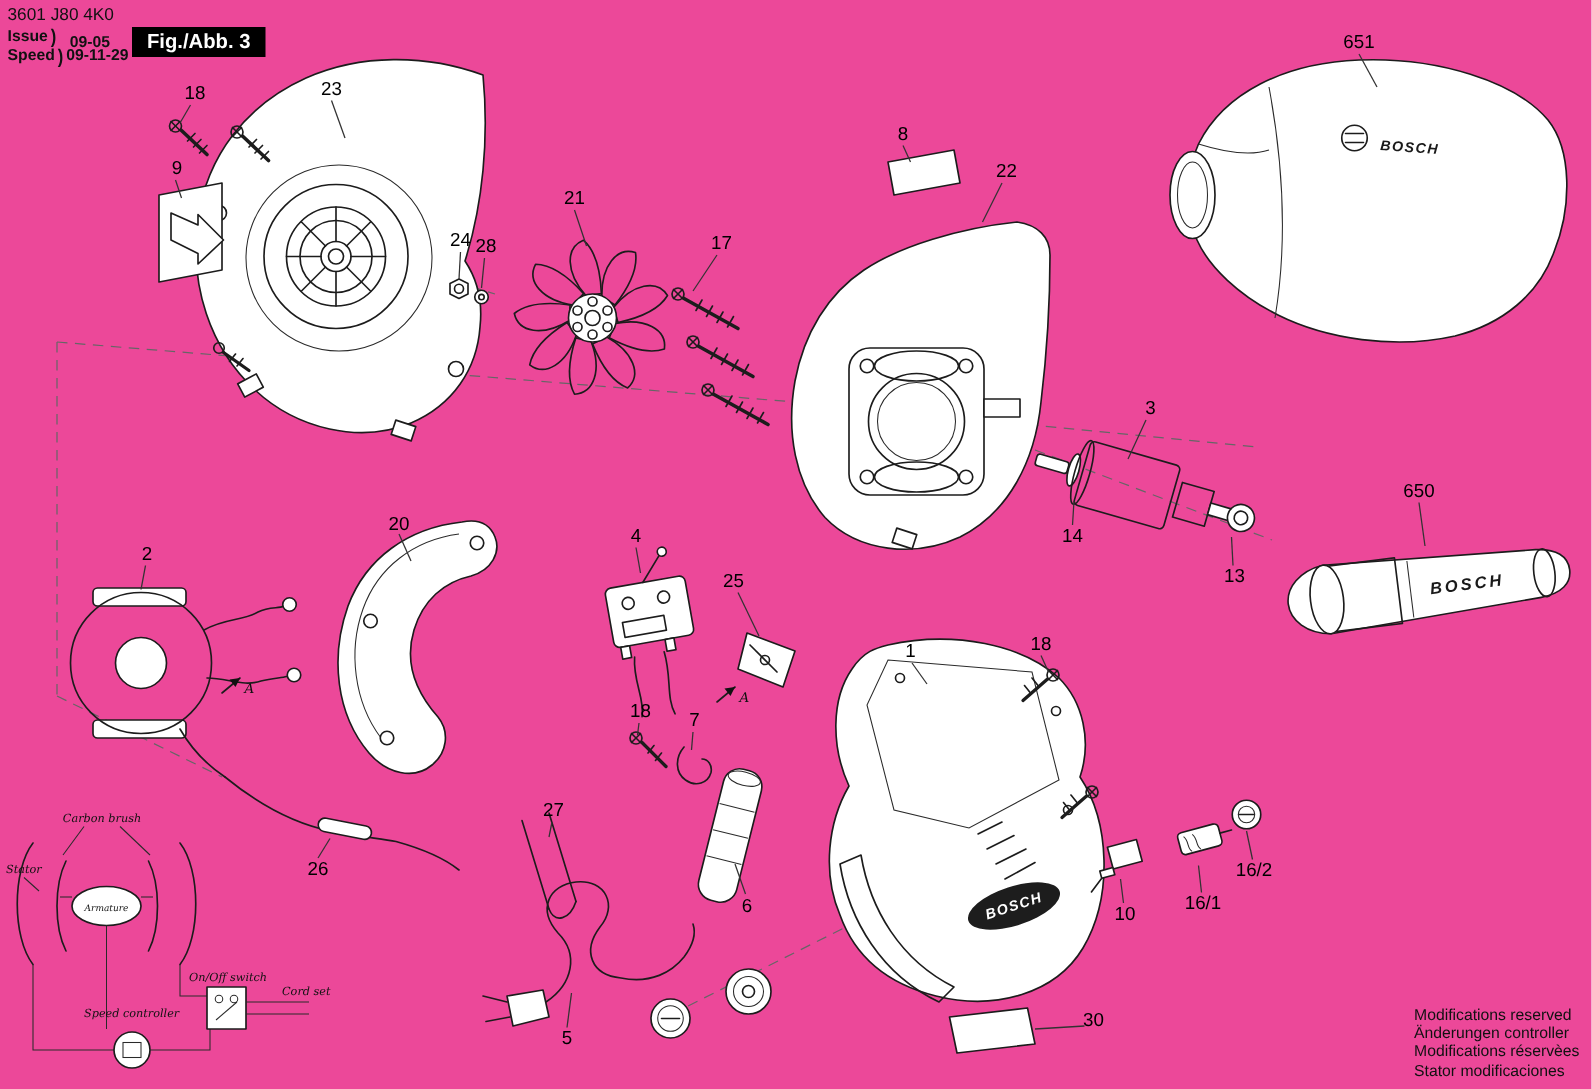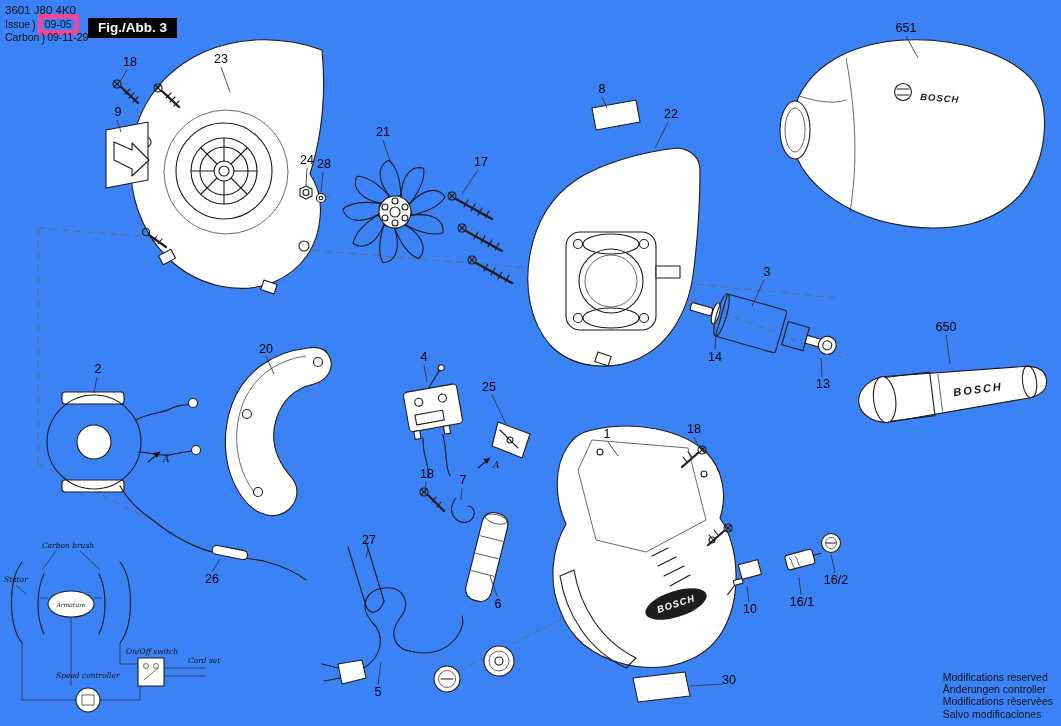--- a/index.html
+++ b/index.html
@@ -1,54 +1,54 @@
 <!DOCTYPE html>
 <html><head>
 <meta charset="utf-8">
 <style>
   html,body{margin:0;padding:0;background:#fff;}
-  .page{position:relative;width:1061px;height:726px;background:#3b82f6;overflow:hidden;
+  .page{position:relative;width:1061px;height:726px;background:#ec4899;overflow:hidden;
         font-family:"Liberation Sans",sans-serif;color:#111;}
   .diagram{position:absolute;left:0;top:0;}
   
   .p{stroke:#1c1c1c;fill:none;stroke-width:1.1;stroke-linecap:round;stroke-linejoin:round;}
   .pf{stroke:#1c1c1c;fill:#ffffff;stroke-width:1.1;stroke-linejoin:round;}
   .thin{stroke:#2a2a2a;fill:none;stroke-width:.7;}
   .ld{stroke:#333;stroke-width:.85;}
   .dash{stroke:#666;stroke-width:.8;stroke-dasharray:7 5;fill:none;}
   .num{font:500 12.5px "Liberation Sans",sans-serif;fill:#000;text-anchor:middle;}
   .sl{font:italic 7.5px "DejaVu Serif",serif;fill:#111;}
   .slc{text-anchor:middle;}
   .bt{font:italic bold 9.5px "Liberation Sans",sans-serif;fill:#1a1a1a;letter-spacing:1px;}
   .btw{fill:#ffffff;}
   .amark{font:italic 9px "DejaVu Serif",serif;fill:#111;}
   
   .header{position:absolute;top:3px;left:5px;line-height:1.3;}
   .pn{font-size:11.5px;}
-  .meta-row{display:flex;align-items:center;gap:2px;font-size:10.5px;height:13px;}
+  .meta-row{display:flex;gap:2px;font-size:10.5px;height:13px;font-weight:bold;}
   .br{font-size:11px;transform:scaleY(1.2);display:inline-block;}
   .boxed{border:5px solid #ec4899;padding:0 2px;line-height:11px;}
   .figbox{position:absolute;top:18px;left:88px;background:#000;color:#fff;
           font-weight:bold;font-size:13.5px;padding:2px 10px 3px;}
   .footer{position:absolute;right:8px;bottom:6px;font-size:10.5px;line-height:1.18;}
 </style>
 </head>
 <body>
 
 <div class="page">
 
   <div class="header">
     <div class="pn">3601 J80 4K0</div>
     <div class="meta-row">
       <span>Issue</span>
       <span class="br">)</span>
       <span class="boxed">09-05</span>
     </div>
     <div class="meta-row">
-      <span>Carbon</span>
+      <span>Speed</span>
       <span class="br">)</span>
       <span>09-11-29</span>
     </div>
   </div>
   <div class="figbox">Fig./Abb. 3</div>
 
   <svg class="diagram" width="1061" height="726" viewBox="0 0 1061 726">
     <defs>
       <pattern id="dots" width="8" height="8" patternUnits="userSpaceOnUse">
         <circle cx="2" cy="2" r="1.4" fill="#2b2b2b"></circle>
@@ -497,16 +497,16 @@
       <line class="thin" x1="164" y1="668" x2="206" y2="668"></line>
       <line class="thin" x1="164" y1="676" x2="206" y2="676"></line>
       <text class="sl" x="188" y="663">Cord set</text>
     </g>
   </svg>
 
   <div class="footer">
     <div>Modifications reserved</div>
     <div>Änderungen controller</div>
     <div>Modifications réservèes</div>
-    <div>Salvo modificaciones</div>
+    <div>Stator modificaciones</div>
   </div>
 
 </div>
 
 </body></html>

